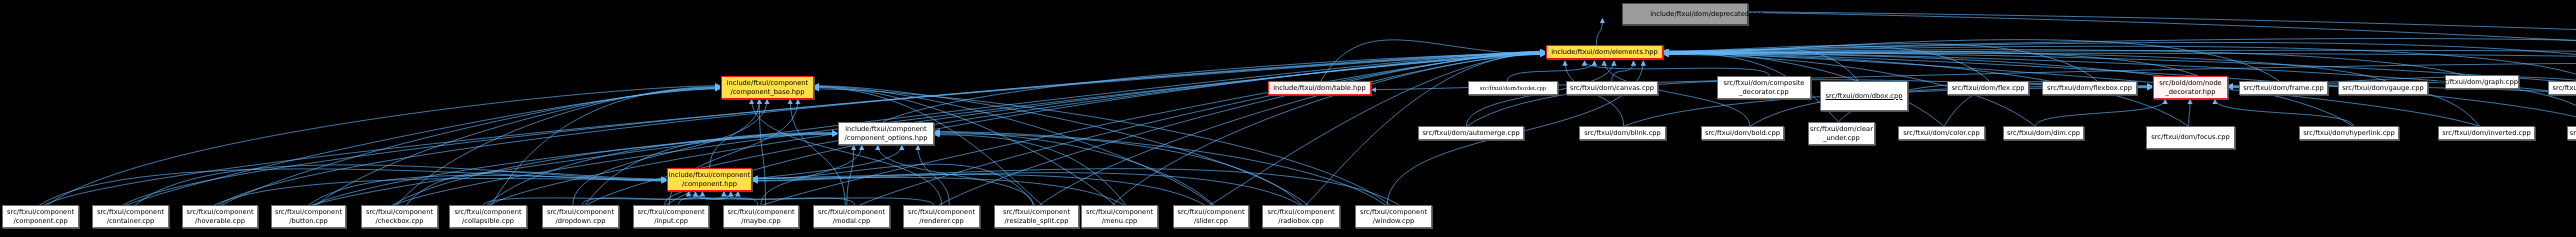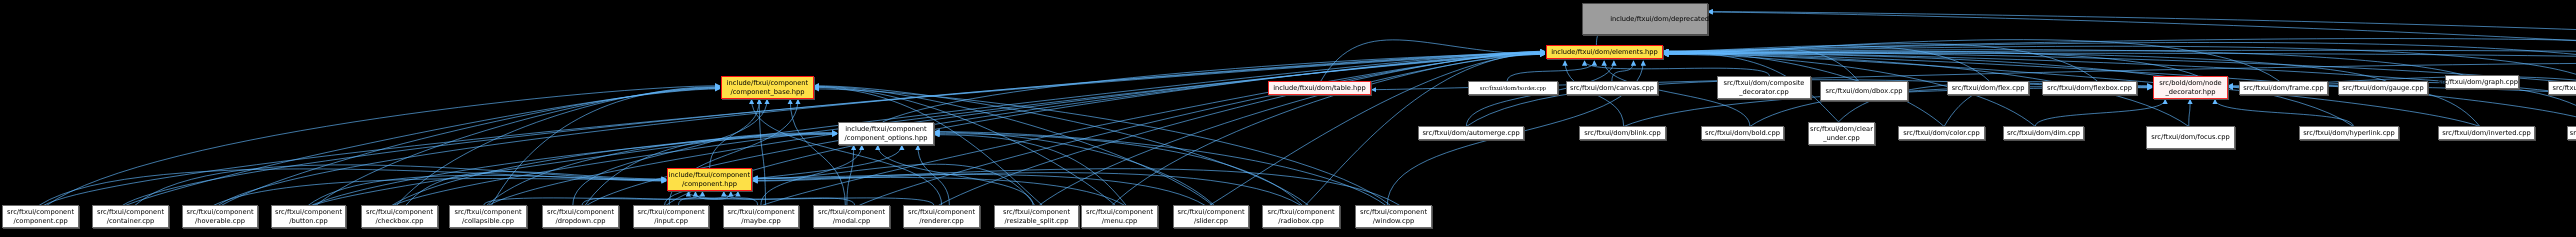--- a/index.html
+++ b/index.html
@@ -132,21 +132,21 @@
         <path d="M4249,245 C4249,211 4251.5,227 4251.5,193" class="edge" marker-end="url(#arrow)"></path>
         <path d="M4568.5,245 C4568.5,211 4299.833333333333,227 4299.833333333333,193" class="edge" marker-end="url(#arrow)"></path>
         <path d="M4814,245 C4729.625,139 4546,169 4326,169" class="edge" marker-end="url(#arrow)"></path>
         <path d="M5063,245 C4941.275,121 4546,168 4326,168" class="edge" marker-end="url(#arrow)"></path>
         <path d="M5263,236 C5111.275,94 4546,167 4326,167" class="edge" marker-end="url(#arrow)"></path>
         <path d="M5417,236 C5242.175,166 4546,166 4326,166" class="edge" marker-end="url(#arrow)"></path>
         <path d="M5980,157 C5780,69 2883,173.5 2663,173.5" class="edge" marker-end="url(#arrow)"></path>
       </g>
   </svg>
   <div>
-      <div class="node current" style="left: 1582px; top: 3.1px; width: 126px; height: 32px; padding-left: 44px;">
+      <div class="node current" style="left: 1622px; top: 3.1px; width: 126px; height: 22px; padding-left: 44px;">
         <span>include/ftxui/dom/deprecated.hpp</span>
       </div>
       <div class="node redbold" style="left: 1546px; top: 45px; width: 117px; height: 14.4px;">
         <span>include/ftxui/dom/elements.hpp</span>
       </div>
       <div class="node redbold" style="left: 721px; top: 76px; width: 93px; height: 23px;">
         <span>include/ftxui/component</span>
         <span>/component_base.hpp</span>
       </div>
       <div class="node red" style="left: 1268px; top: 81px; width: 103px; height: 14px;">
@@ -155,21 +155,21 @@
       <div class="node plain" style="left: 1468px; top: 81px; width: 90px; height: 14px; font-family: Liberation Serif, serif;">
         <span>src/ftxui/dom/border.cpp</span>
       </div>
       <div class="node plain" style="left: 1566px; top: 81px; width: 92px; height: 14px;">
         <span>src/ftxui/dom/canvas.cpp</span>
       </div>
       <div class="node plain" style="left: 1717px; top: 76px; width: 94px; height: 23px;">
         <span>src/ftxui/dom/composite</span>
         <span>_decorator.cpp</span>
       </div>
-      <div class="node plain" style="left: 1820px; top: 81px; width: 88px; height: 20px;">
+      <div class="node plain" style="left: 1820px; top: 81px; width: 88px; height: 30px; text-decoration: underline;">
         <span>src/ftxui/dom/dbox.cpp</span>
       </div>
       <div class="node plain" style="left: 1947px; top: 81px; width: 82px; height: 14px;">
         <span>src/ftxui/dom/flex.cpp</span>
       </div>
       <div class="node plain" style="left: 2042px; top: 81px; width: 95px; height: 14px;">
         <span>src/ftxui/dom/flexbox.cpp</span>
       </div>
       <div class="node red" style="left: 2153px; top: 76px; width: 75px; height: 23px;">
         <span>src/bold/dom/node</span>

